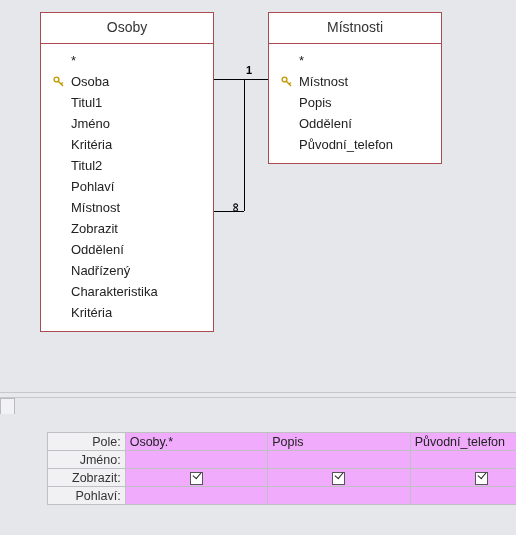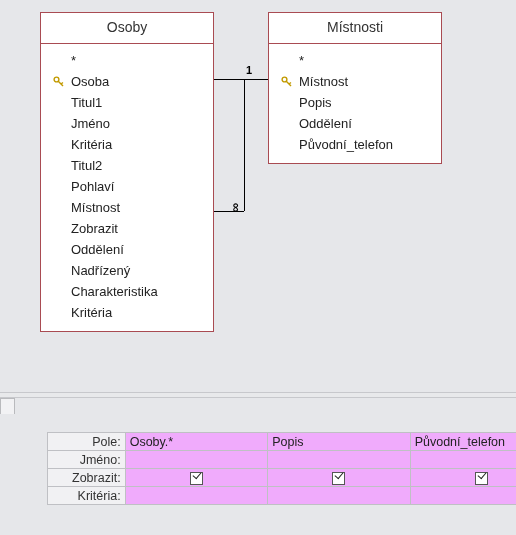--- a/index.html
+++ b/index.html
@@ -279,21 +279,21 @@
       <td class="col-tail"></td>
     </tr>
     <tr>
       <th class="row-header">Zobrazit:</th>
       <td class="col-cell check-cell"><span class="check-box checked"></span></td>
       <td class="col-cell check-cell"><span class="check-box checked"></span></td>
       <td class="col-cell check-cell"><span class="check-box checked"></span></td>
       <td class="col-tail"></td>
     </tr>
     <tr>
-      <th class="row-header">Kritéria:</th>
+      <th class="row-header">Pohlaví:</th>
       <td class="col-cell"></td>
       <td class="col-cell"></td>
       <td class="col-cell"></td>
       <td class="col-tail"></td>
     </tr>
   </tbody>
     </table>
 </div>
 
 </body></html>

